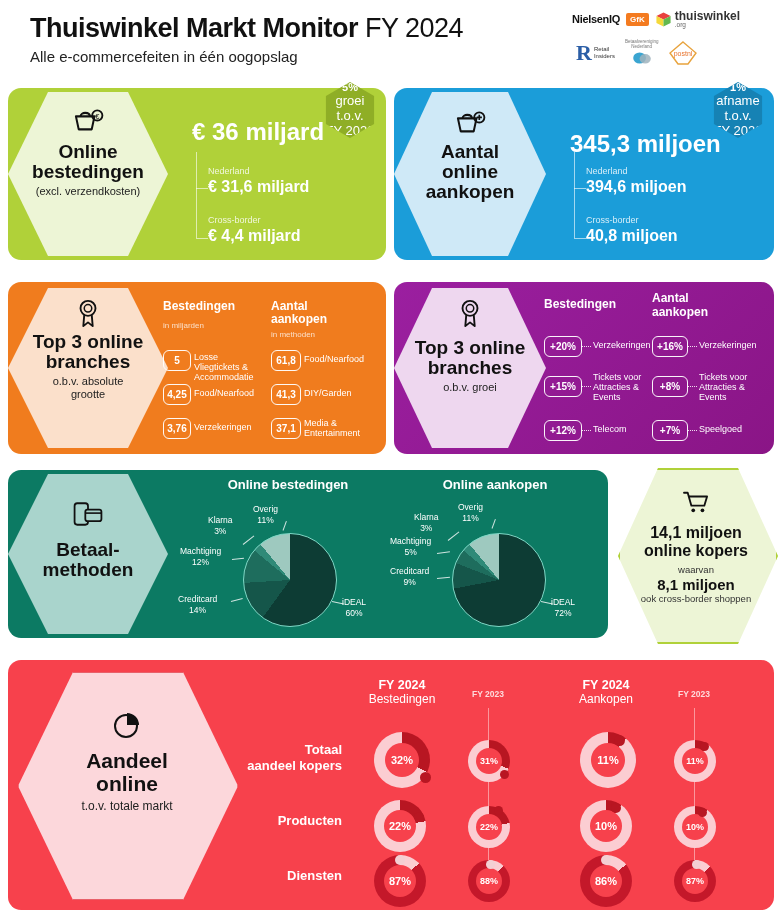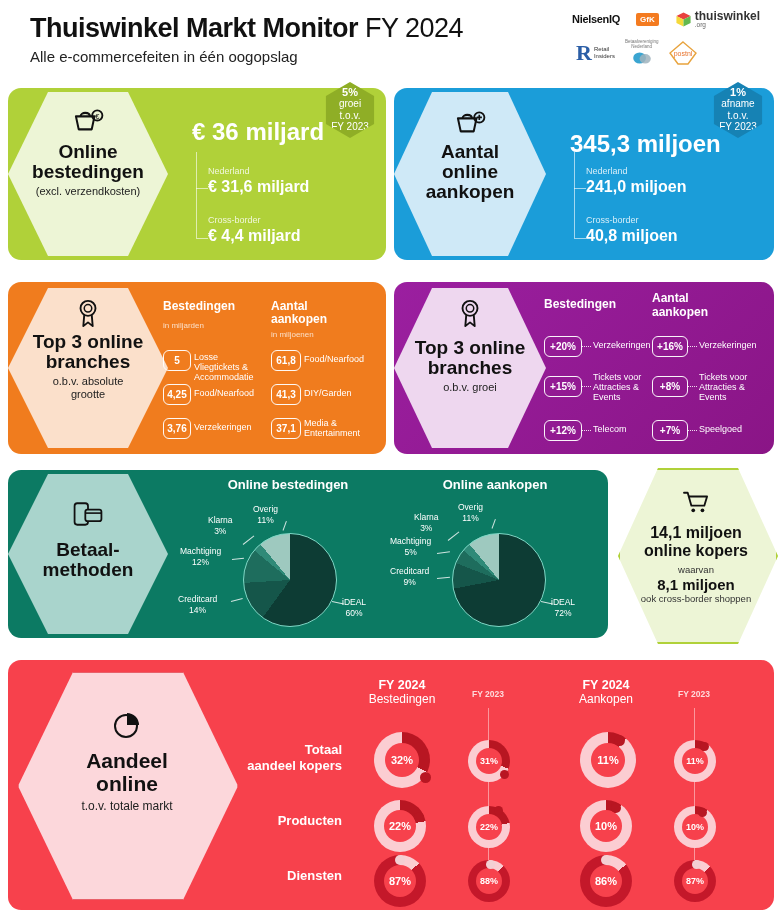--- a/index.html
+++ b/index.html
@@ -6,21 +6,21 @@
   body{width:782px;height:918px;font-family:"Liberation Sans",sans-serif;position:relative;overflow:hidden;color:#111;}
   .page{position:relative;width:782px;height:918px;}
 
   
   .header{position:absolute;left:0;top:0;width:782px;height:80px;}
   .title{position:absolute;left:30px;top:13px;font-size:27px;font-weight:bold;letter-spacing:-0.5px;white-space:nowrap;}
   .title .fy{font-weight:normal;}
   .subtitle{position:absolute;left:30px;top:48px;font-size:15px;color:#222;white-space:nowrap;}
 
   .logos{position:absolute;right:8px;top:4px;width:212px;height:72px;}
-  .logo-row{display:flex;align-items:center;gap:16px;}
+  .logo-row{display:flex;align-items:center;gap:6px;}
   .logo-row.r1{position:absolute;left:10px;top:6px;}
   .logo-row.r2{position:absolute;left:14px;top:36px;gap:10px;}
   .nielsen{font-size:11px;font-weight:bold;color:#111;letter-spacing:-0.3px;}
   .gfk{background:#f47b20;color:#fff;font-size:8px;font-weight:bold;padding:2px 4px;border-radius:2px;}
   .tw-logo{display:flex;align-items:center;gap:3px;}
   .tw-cube{width:17px;height:17px;position:relative;}
   .tw-text{font-size:8px;line-height:1;color:#333;}
   .tw-text b{display:block;font-size:12px;}
   .tw-text i{display:block;font-style:normal;font-size:6.5px;color:#666;}
   .ri{display:flex;align-items:center;gap:2px;}
@@ -46,21 +46,21 @@
   .big-num{position:absolute;font-size:24px;font-weight:bold;color:#fff;white-space:nowrap;}
   .sub-block{position:absolute;}
   .sub-lab{font-size:9px;color:rgba(255,255,255,.82);line-height:1.1;}
   .sub-val{font-size:16px;font-weight:bold;color:#fff;line-height:1.2;white-space:nowrap;}
   .tick{position:absolute;border-left:1.5px solid rgba(255,255,255,.6);}
   .tickh{position:absolute;border-top:1.5px solid rgba(255,255,255,.6);}
 
   .badge{position:absolute;width:56px;height:56px;clip-path:polygon(50% 0%,93% 25%,93% 75%,50% 100%,7% 75%,7% 25%);
          display:flex;flex-direction:column;align-items:center;justify-content:center;text-align:center;}
   .badge .bn{font-size:11px;font-weight:bold;color:#fff;line-height:1;}
-  .badge .bt{font-size:10px;color:#fff;line-height:1.08;margin-top:1px;}
+  .badge .bt{font-size:13px;color:#fff;line-height:1.08;margin-top:1px;}
 
   
   #p-aankopen{left:394px;top:88px;width:380px;height:172px;background:#1b9dd9;}
   #hex-aankopen{left:394px;top:92px;width:152px;height:164px;background:#cfe9f7;}
 
   
   #p-top3-abs{left:8px;top:282px;width:378px;height:172px;background:#f07c1e;}
   #hex-top3-abs{left:8px;top:288px;width:160px;height:160px;background:#fbe0cb;}
   .col-head{position:absolute;font-size:12px;font-weight:bold;color:#fff;line-height:1.1;}
   .col-unit{position:absolute;font-size:8px;color:rgba(255,255,255,.75);}
@@ -213,21 +213,21 @@
     <div class="h-title">Aantal</div>
     <div class="h-title">online</div>
     <div class="h-title">aankopen</div>
   </div>
   <div class="big-num" style="left:570px;top:130px;">345,3 miljoen</div>
   <div class="tick" style="left:574px;top:152px;height:86px;"></div>
   <div class="tickh" style="left:574px;top:188px;width:12px;"></div>
   <div class="tickh" style="left:574px;top:238px;width:12px;"></div>
   <div class="sub-block" style="left:586px;top:167px;">
     <div class="sub-lab">Nederland</div>
-    <div class="sub-val">241,0 miljoen</div>
+    <div class="sub-val">394,6 miljoen</div>
   </div>
   <div class="sub-block" style="left:586px;top:216px;">
     <div class="sub-lab">Cross-border</div>
     <div class="sub-val">40,8 miljoen</div>
   </div>
   <div class="badge" style="left:710px;top:82px;background:#1682b4;">
     <div class="bn">1%</div>
     <div class="bt">afname</div>
     <div class="bt">t.o.v.</div>
     <div class="bt">FY 2023</div>
@@ -245,21 +245,21 @@
   <div class="hex-label" style="left:8px;top:332px;width:160px;">
     <div class="h-title">Top 3 online</div>
     <div class="h-title">branches</div>
     <div class="h-sub">o.b.v. absolute</div>
     <div class="h-sub" style="margin-top:0">grootte</div>
   </div>
   <div class="col-head" style="left:163px;top:300px;">Bestedingen</div>
   <div class="col-unit" style="left:163px;top:321px;">in miljarden</div>
   <div class="col-head" style="left:271px;top:300px;">Aantal</div>
   <div class="col-head" style="left:271px;top:313px;">aankopen</div>
-  <div class="col-unit" style="left:271px;top:330px;">in miljoenen</div>
+  <div class="col-unit" style="left:271px;top:330px;">in methoden</div>
 
   <div class="chip" style="left:163px;top:350px;width:26px;height:19px;">5</div>
   <div class="chip-lab" style="left:194px;top:352px;width:72px;">Losse Vliegtickets &amp; Accommodatie</div>
   <div class="chip" style="left:163px;top:384px;width:26px;height:19px;">4,25</div>
   <div class="chip-lab" style="left:194px;top:388px;width:72px;">Food/Nearfood</div>
   <div class="chip" style="left:163px;top:418px;width:26px;height:19px;">3,76</div>
   <div class="chip-lab" style="left:194px;top:422px;width:72px;">Verzekeringen</div>
 
   <div class="chip" style="left:271px;top:350px;width:28px;height:19px;">61,8</div>
   <div class="chip-lab" style="left:304px;top:354px;width:76px;">Food/Nearfood</div>

